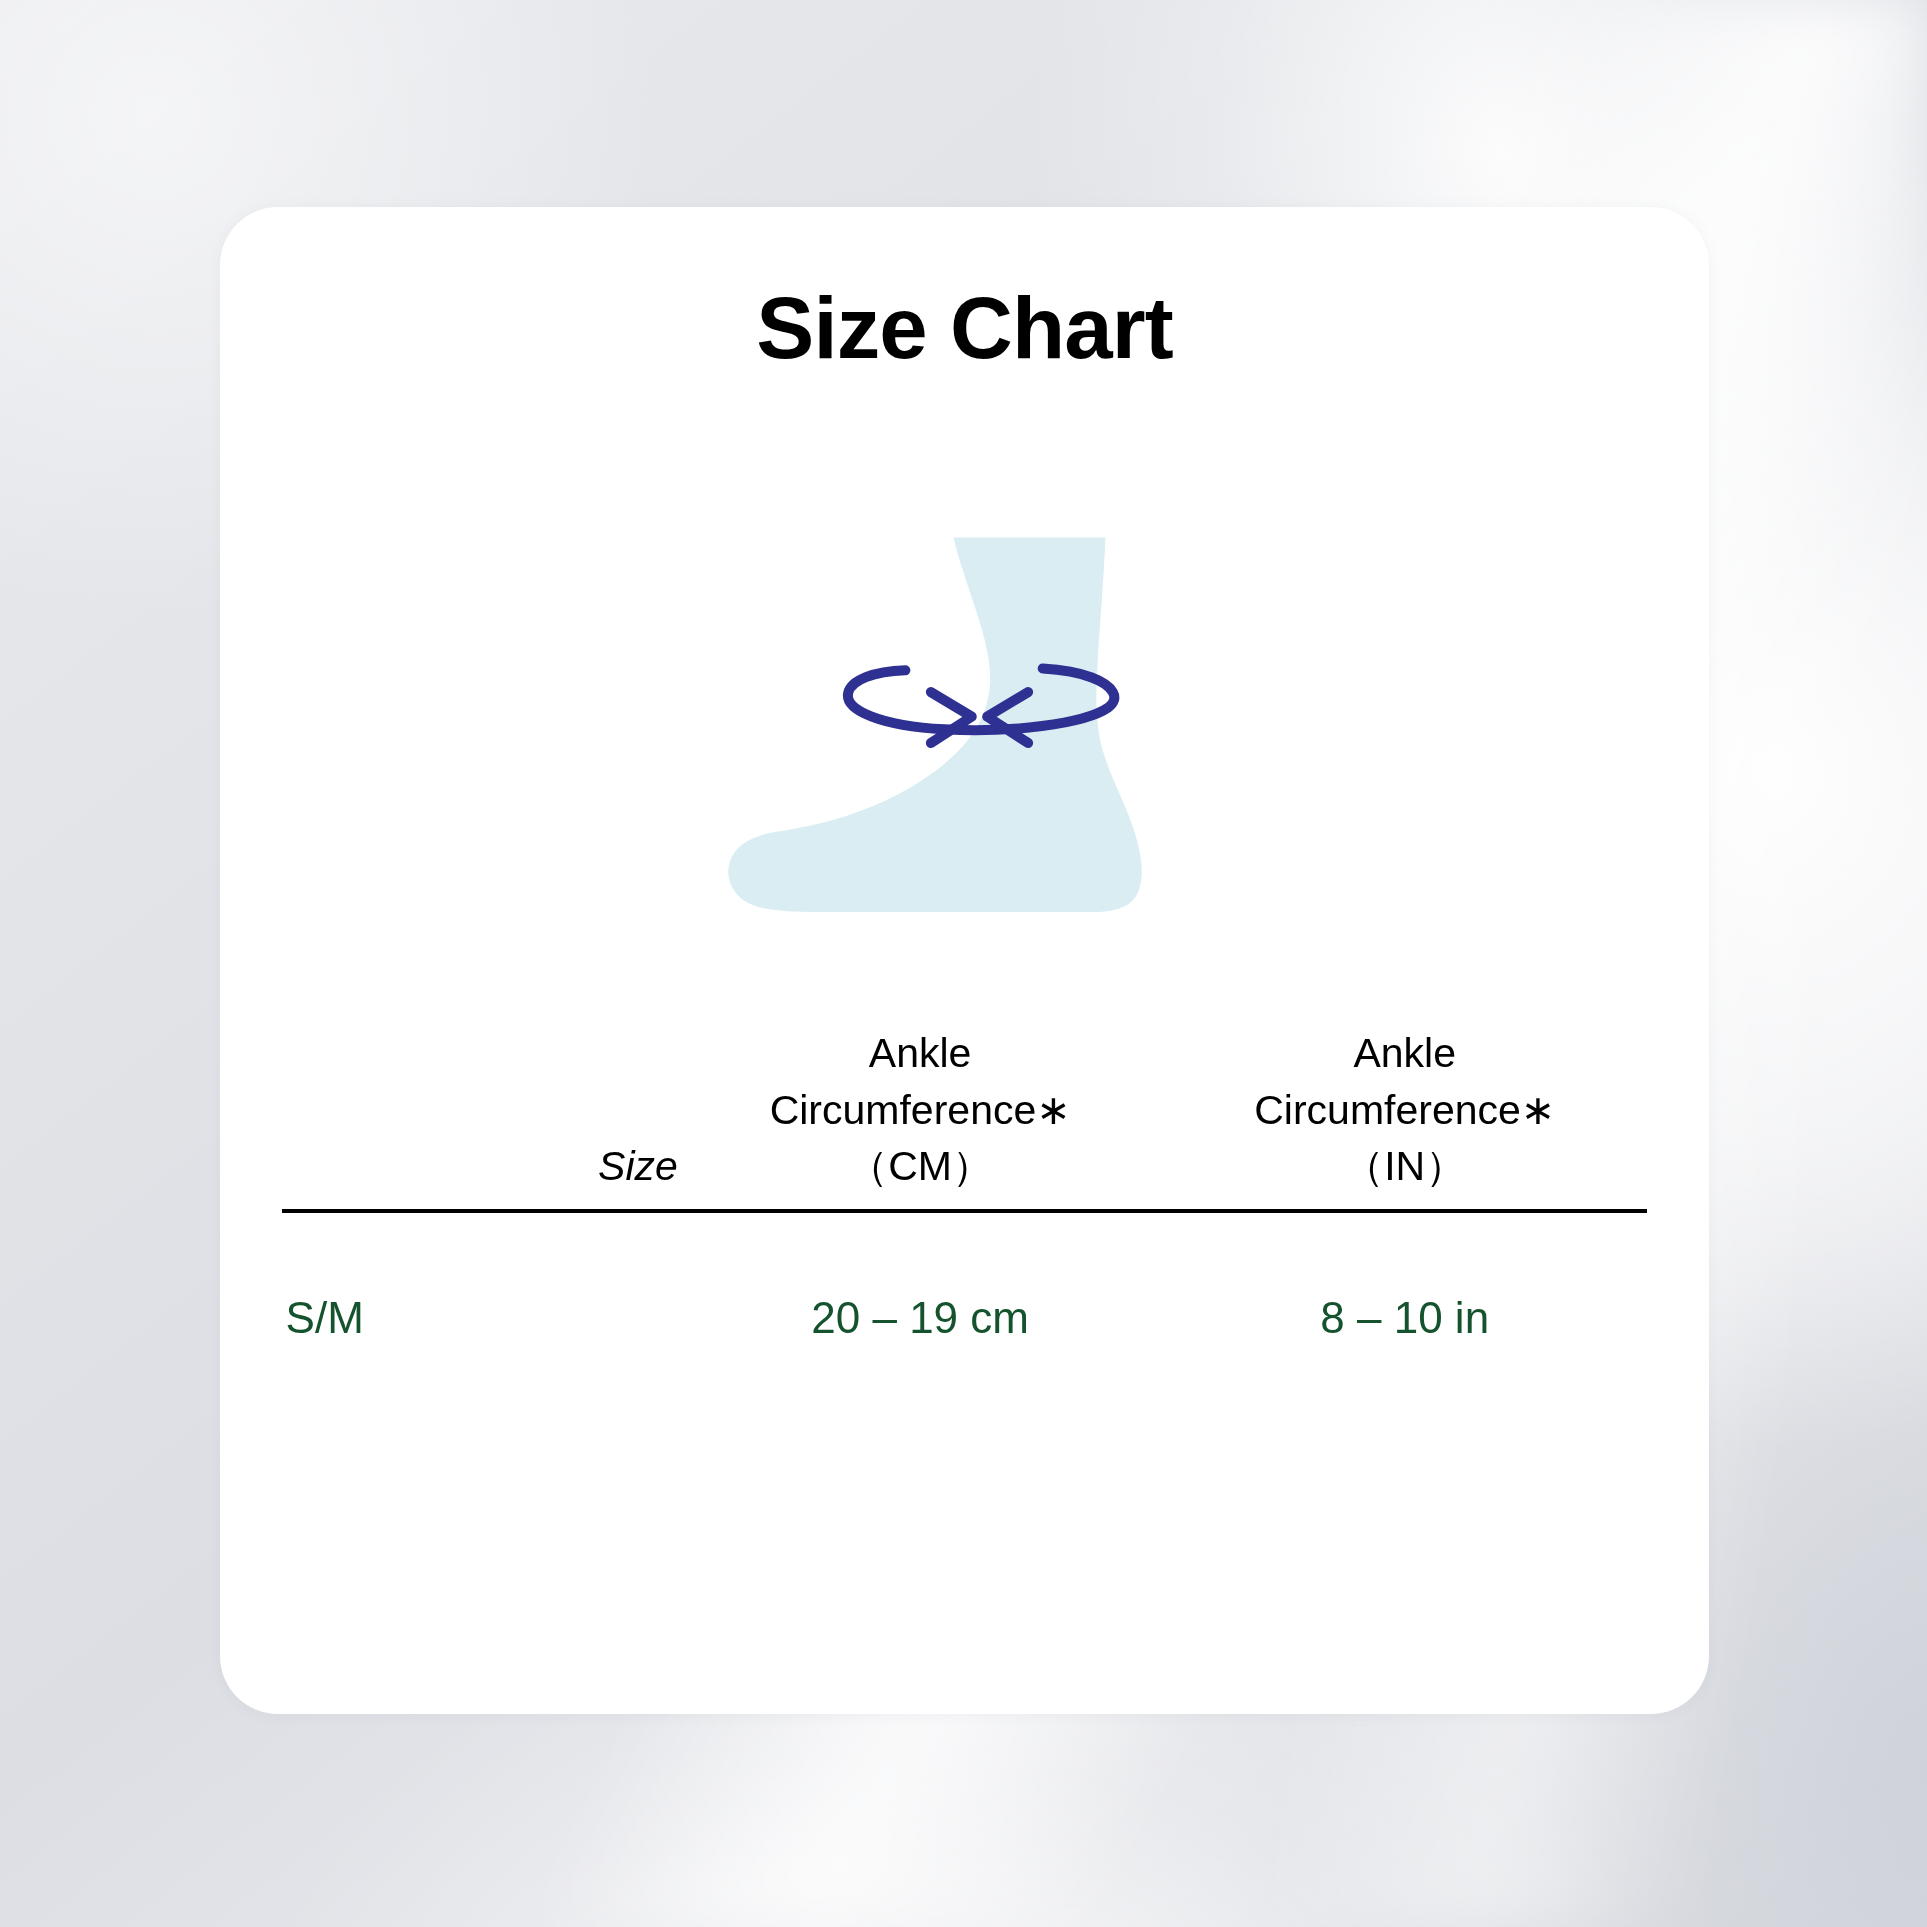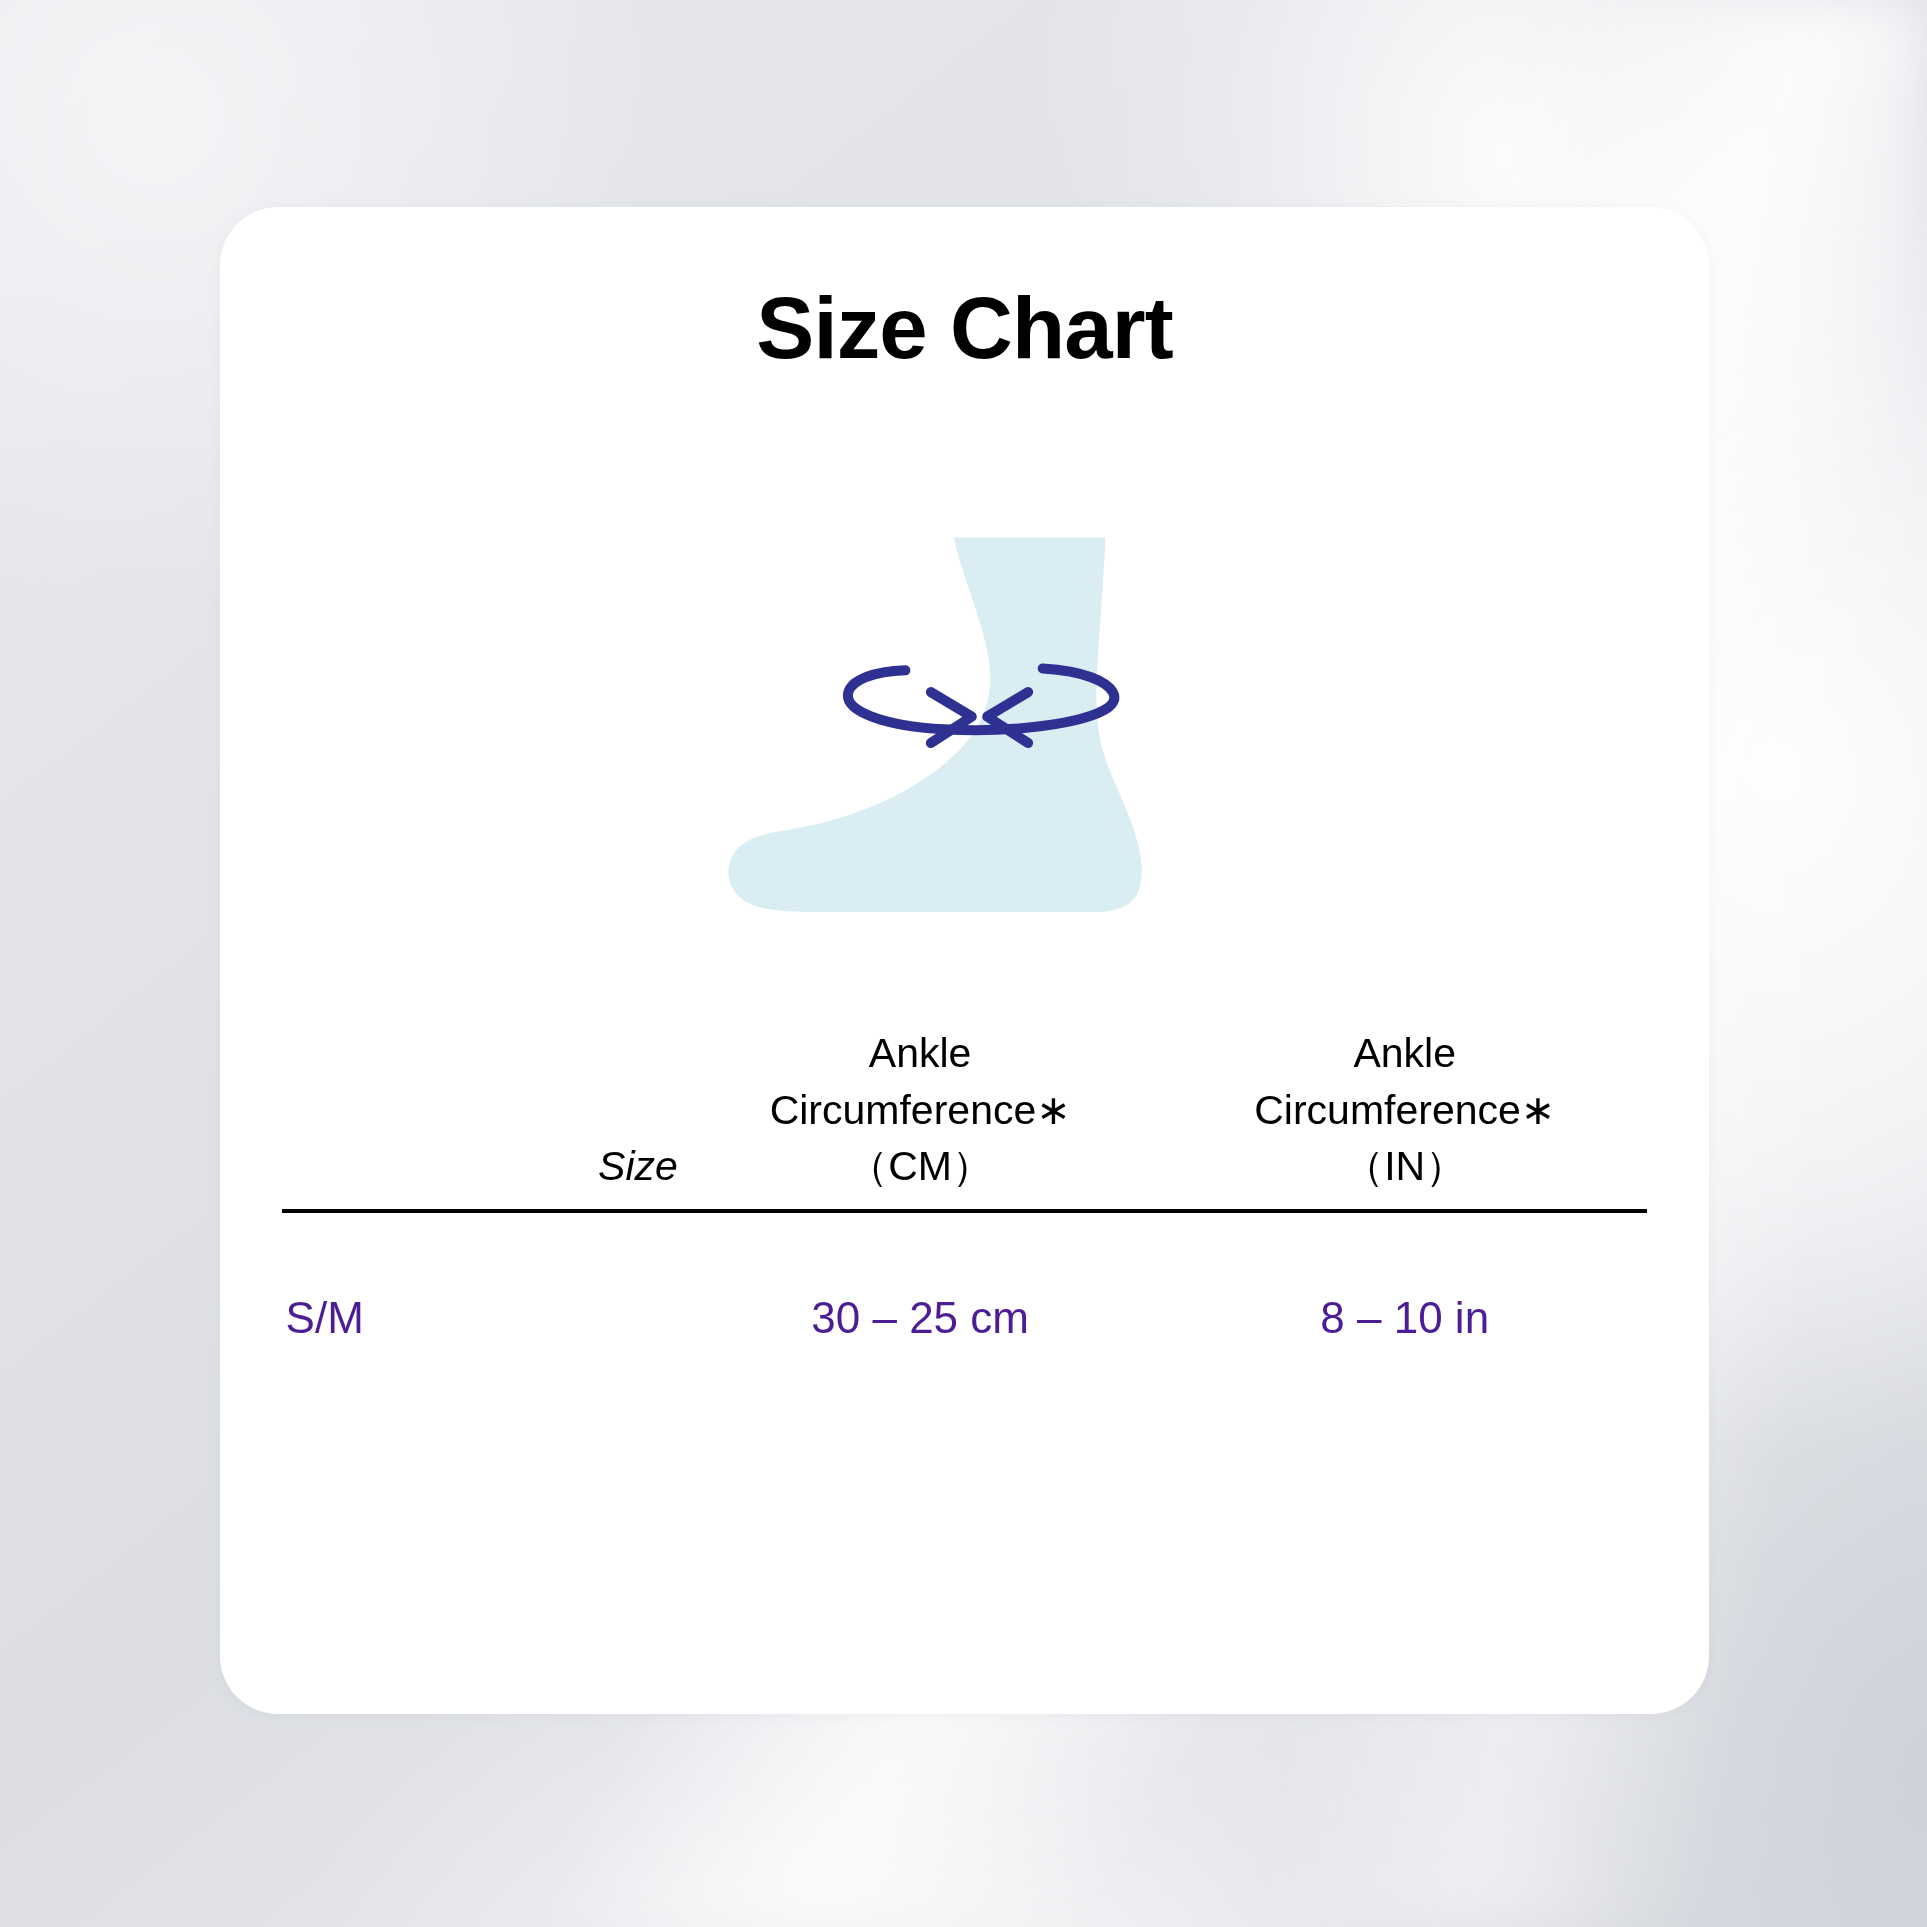--- a/index.html
+++ b/index.html
@@ -104,21 +104,21 @@
     font-style: italic;
   }
   #size-table thead th.h-meas {
     text-align: center;
     margin-top: 24px;
   }
   .hdr-line { display: block; white-space: nowrap; }
 
   #size-table tbody td {
     font-size: 44px;
-    color: #4c1d95;
+    color: #14532d;
     padding: 0;
     height: 116px;
     vertical-align: middle;
   }
   #size-table tbody tr:first-child td { padding-top: 47px; }
   #size-table tbody td.cell-size {
     text-align: left;
     padding-left: 3.6px;
   }
   #size-table tbody td.cell-val {
@@ -186,20 +186,20 @@
         <th class="h-meas">
           <span class="hdr-line">Ankle</span>
           <span class="hdr-line">Circumference∗</span>
           <span class="hdr-line">（IN）</span>
         </th>
       </tr>
     </thead>
     <tbody>
       <tr>
         <td class="cell-size">S/M</td>
-        <td class="cell-val">30 – 25 cm</td>
+        <td class="cell-val">20 – 19 cm</td>
         <td class="cell-val">8 – 10 in</td>
       </tr>
     </tbody>
   </table>
 
 </div>
 
 
 </body></html>

